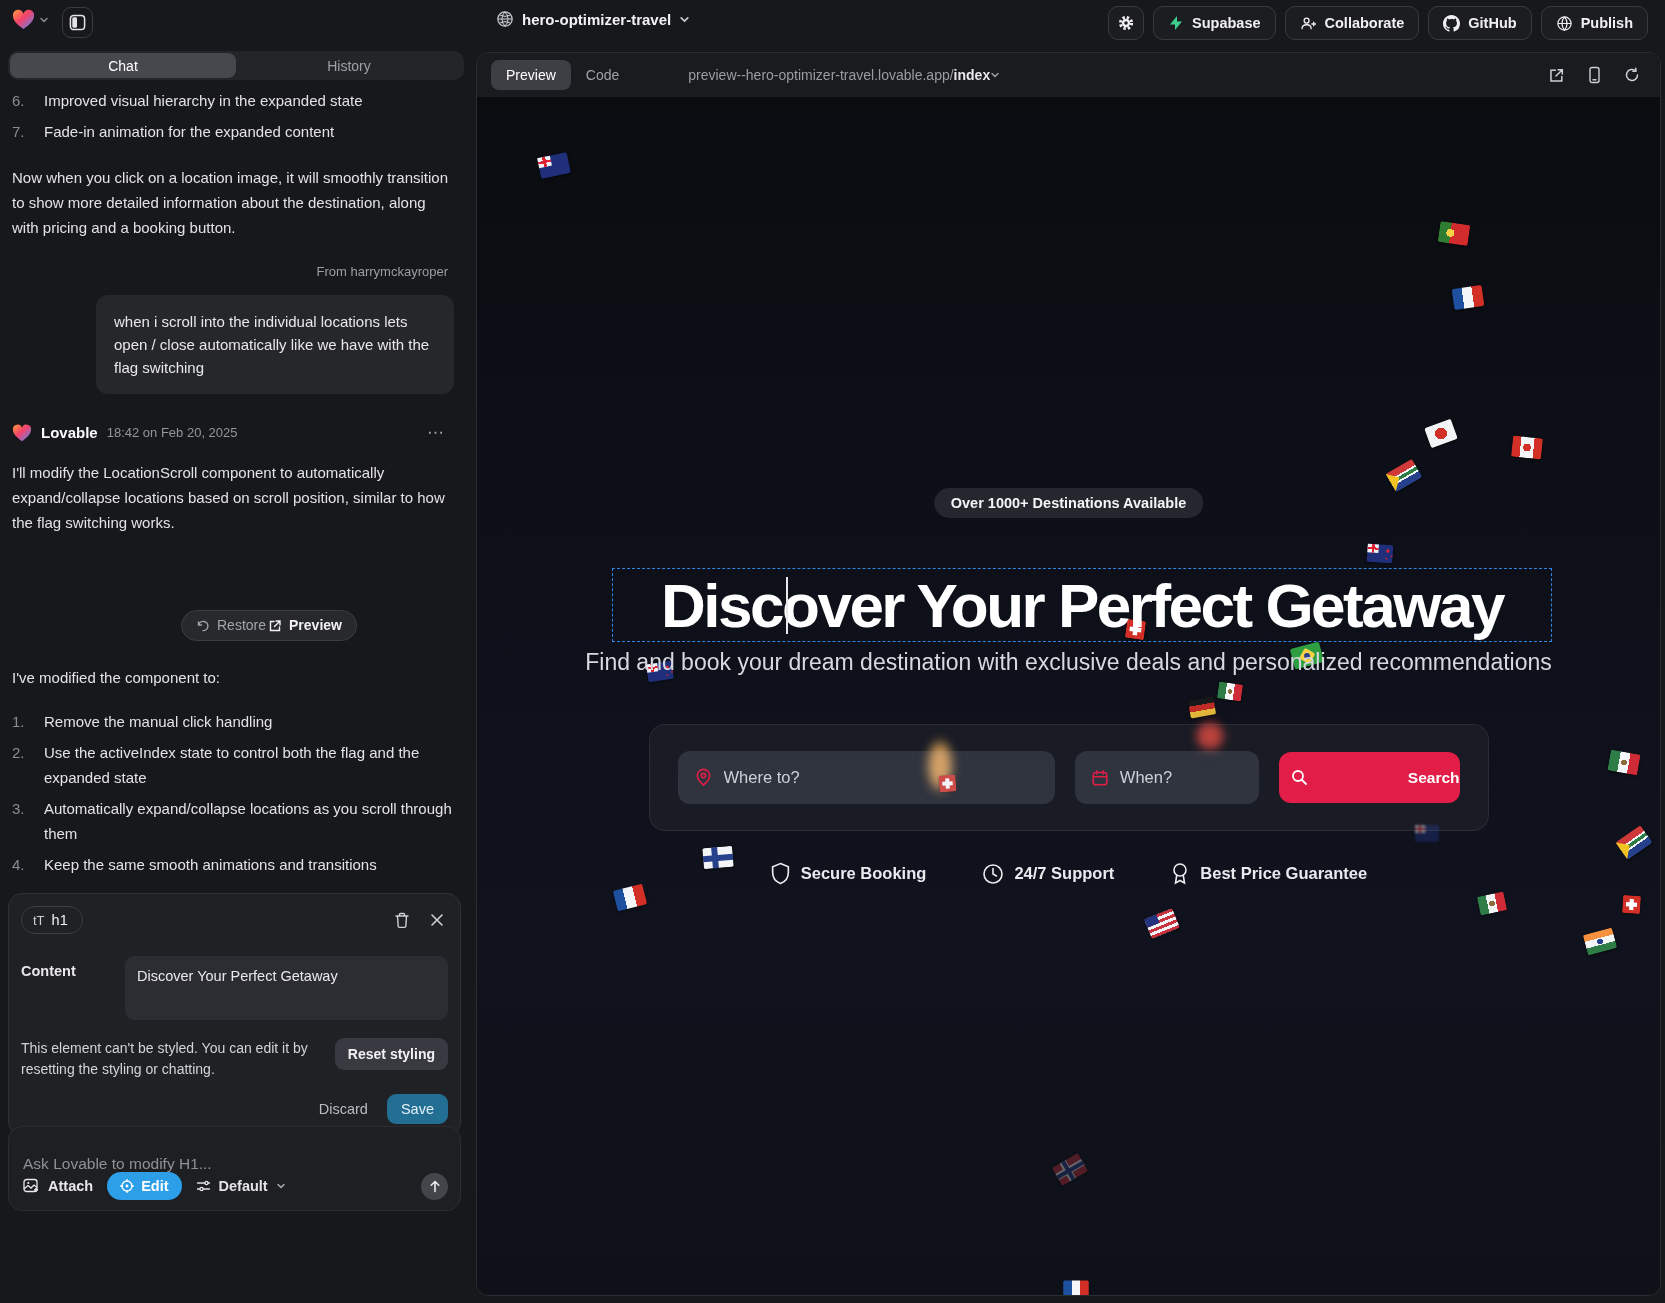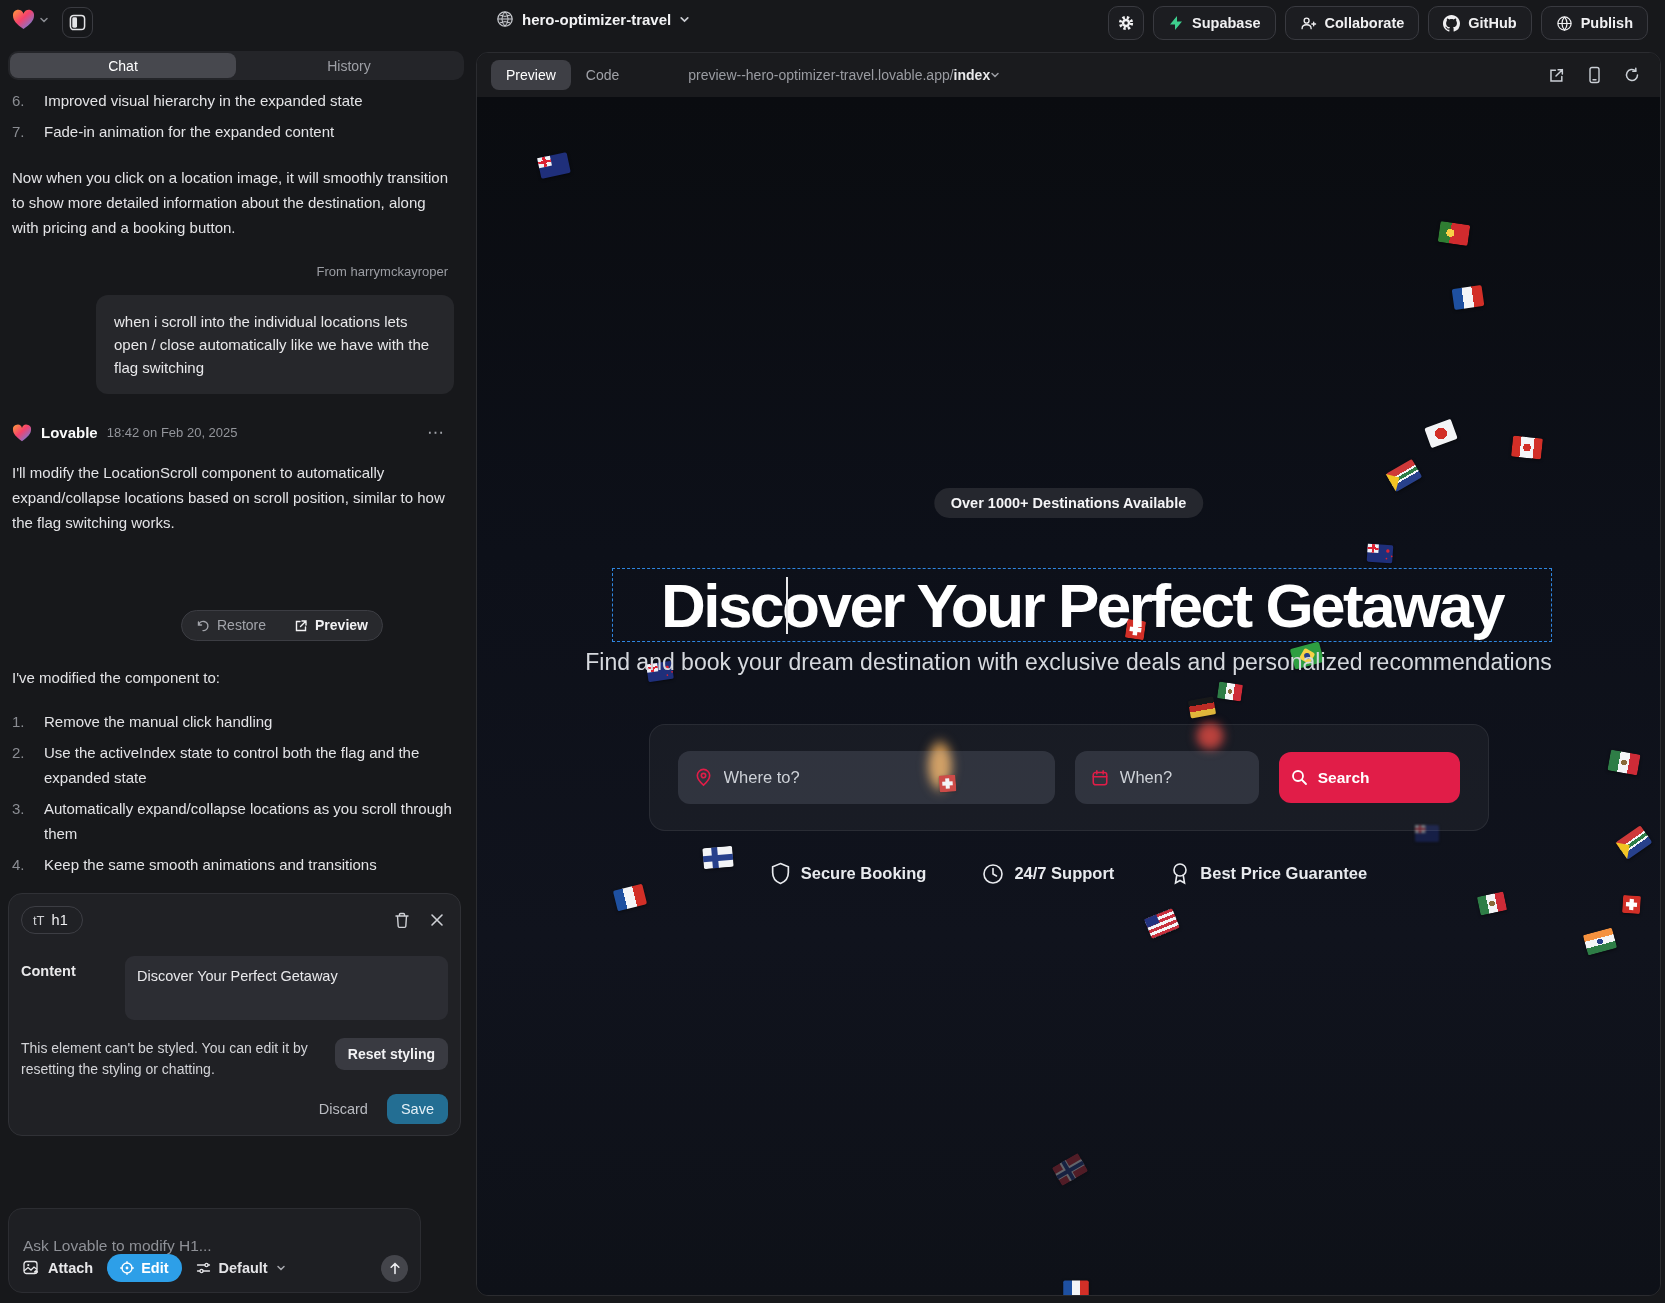--- a/index.html
+++ b/index.html
@@ -32,21 +32,21 @@
   .as-name { font-weight:700; font-size:15px; color:#fafafa; }
   .as-time { font-size:13px; color:#93959b; }
   .as-menu { margin-left:auto; color:#a2a4aa; font-size:17px; letter-spacing:2px; cursor:pointer; padding-right:8px; }
   .para2 { margin-top:15px; }
 
   .edit-wrap { position:relative; margin-top:17px; height:90px; }
   .edit-card { position:absolute; left:4px; top:0; width:330px; height:73px; background:#1f2024; border:1px solid #2f3035; border-radius:12px; padding:12px 14px 0 14px; cursor:pointer; }
   .ec-row1 { display:flex; align-items:center; gap:10px; font-size:14.5px; font-weight:700; color:#f1f1f3; }
   .ec-row1 .chev { margin-left:auto; }
   .ec-sub { margin-left:30px; margin-top:4px; font-size:14px; color:#97999f; }
-  .rp-pill { position:absolute; left:169px; top:58px; height:31px; display:flex; align-items:center; gap:28px; background:#28292d; border:1px solid #3c3d43; border-radius:16px; padding:0 14px; }
+  .rp-pill { position:absolute; left:169px; top:58px; height:31px; display:flex; align-items:center; gap:2px; background:#28292d; border:1px solid #3c3d43; border-radius:16px; padding:0 14px; }
   .rp-item { display:flex; align-items:center; gap:7px; font-size:14px; cursor:pointer; }
   .rp-item.restore { color:#a2a4aa; }
   .rp-item.preview { color:#f2f2f4; font-weight:700; }
 
   .para3 { margin-top:23px; }
   .olist.steps { margin-top:19px; }
 
   
   .editor-panel { position:absolute; left:8px; top:893px; width:453px; height:243px; background:#202125; border:1px solid #303136; border-radius:14px; padding:12px; }
   .hp-top { display:flex; align-items:center; }
@@ -58,21 +58,21 @@
   .hp-label { width:104px; padding-top:7px; font-size:14.5px; font-weight:700; color:#e8e8ea; }
   .hp-textarea { flex:1; height:64px; background:#2c2d33; border:none; border-radius:9px; resize:none; color:#e9e9ec; font-size:14.5px; font-family:"Liberation Sans",sans-serif; padding:10px 12px; line-height:20px; }
   .hp-note-row { display:flex; margin-top:18px; align-items:flex-start; }
   .hp-note { width:300px; font-size:14px; line-height:21px; color:#d3d4d8; }
   .reset-btn { margin-left:auto; background:#393a41; border:none; border-radius:9px; color:#f2f2f4; font-size:14px; font-weight:700; padding:8px 13px; cursor:pointer; }
   .hp-actions { display:flex; justify-content:flex-end; align-items:center; gap:19px; margin-top:14px; }
   .discard-btn { background:none; border:none; color:#b9bbc1; font-size:14.5px; cursor:pointer; }
   .save-btn { background:#236e93; border:none; border-radius:9px; color:#e4f0f7; font-size:14.5px; font-weight:400; padding:7px 14px; cursor:pointer; }
 
   
-  .ask-panel { position:absolute; left:8px; top:1208px; width:413px; height:85px; background:#1e1f23; border:1px solid #2c2d32; border-radius:14px; padding:28px 14px; }
+  .ask-panel { position:absolute; left:8px; top:1126px; width:453px; height:85px; background:#1e1f23; border:1px solid #2c2d32; border-radius:14px; padding:28px 14px; }
   .ask-input { width:100%; background:transparent; border:none; outline:none; color:#e8e8ea; font-size:15.5px; font-family:"Liberation Sans",sans-serif; }
   .ask-input::placeholder { color:#8f9197; }
   .ask-row { position:absolute; left:14px; right:12px; bottom:10px; display:flex; align-items:center; gap:14px; }
   .attach-btn { display:flex; align-items:center; gap:8px; background:none; border:none; color:#e8e8ea; font-size:14.5px; font-weight:700; cursor:pointer; }
   .edit-pill { display:flex; align-items:center; gap:7px; background:#2d9fe8; border:none; border-radius:15px; color:#fff; font-size:14.5px; font-weight:700; padding:6px 13px; cursor:pointer; }
   .default-btn { display:flex; align-items:center; gap:8px; background:none; border:none; color:#e4e4e7; font-size:14.5px; font-weight:700; cursor:pointer; }
   .send-btn { margin-left:auto; width:27px; height:27px; border-radius:50%; background:#44454b; border:none; color:#e9e9ec; display:flex; align-items:center; justify-content:center; cursor:pointer; }
 
   
   .preview-panel { position:absolute; left:476px; top:52px; width:1185px; height:1244px; border:1px solid #2b2c30; border-radius:12px; overflow:hidden; background:#131419; }
@@ -88,21 +88,21 @@
   .h1-select { position:absolute; left:135px; top:471px; width:940px; height:74px; border:1.5px dashed #2f86e0; display:flex; align-items:center; justify-content:center; }
   .site-title { font-size:62px; font-weight:800; letter-spacing:-2.5px; color:#ffffff; white-space:nowrap; }
   .caret { position:absolute; left:173px; top:8px; width:1.5px; height:57px; background:#e8e8ea; }
   .subtitle { position:absolute; left:0; width:100%; top:552px; text-align:center; font-size:23px; color:#d6d9de; }
   .search-card { position:absolute; left:50%; top:627px; transform:translateX(-50%); width:840px; height:107px; background:rgba(255,255,255,0.045); border:1px solid rgba(255,255,255,0.07); border-radius:16px; display:flex; align-items:center; gap:20px; padding:0 28px; }
   .s-input { display:flex; align-items:center; gap:11px; background:rgba(173,181,196,0.16); border-radius:12px; height:53px; padding:0 16px; }
   .s-input input { background:transparent; border:none; outline:none; color:#d7dade; font-size:16.5px; font-family:"Liberation Sans",sans-serif; width:100%; }
   .s-input input::placeholder { color:#cdd1d7; }
   .s-where { width:382px; }
   .s-when { width:186px; }
-  .search-btn { margin-left:auto; width:183px; height:51px; border:none; border-radius:12px; background:#e11d48; color:#ffffff; font-size:15.5px; font-weight:700; display:flex; align-items:center; justify-content:flex-start; gap:10px; cursor:pointer;padding-left:12px; }
+  .search-btn { margin-left:auto; width:183px; height:51px; border:none; border-radius:12px; background:#e11d48; color:#ffffff; font-size:15.5px; font-weight:700; display:flex; align-items:center; justify-content:space-between; gap:10px; cursor:pointer;padding-left:12px; }
   .features { position:absolute; left:0; width:100%; top:765px; display:flex; justify-content:center; gap:56px; }
   .feature { display:flex; align-items:center; gap:10px; font-size:16.5px; font-weight:700; color:#e8eaee; }
 
   
   .flag { position:absolute; width:30px; height:21px; border-radius:2px; box-shadow:0 1px 3px rgba(0,0,0,.5); }
   .flag-fr { background:linear-gradient(90deg,#1e50a0 0 33%,#f4f5f7 33% 66%,#d22f27 66%); }
   .flag-pt { background:radial-gradient(circle at 38% 50%, #f8d147 0 4px, rgba(0,0,0,0) 4px), linear-gradient(90deg,#2f7d32 0 38%,#d12b2e 38%); }
   .flag-jp { width:28px; background:radial-gradient(circle at 50% 50%, #d22f27 0 6px, #f3f4f6 6px); }
   .flag-ca { background:radial-gradient(circle at 50% 50%, #d22f27 0 4px, rgba(0,0,0,0) 4px), linear-gradient(90deg,#d22f27 0 28%,#f4f5f7 28% 72%,#d22f27 72%); }
   .flag-za { background:linear-gradient(180deg,#cf3939 0 33%,#f4f5f7 33% 42%,#2e7d46 42% 58%,#f4f5f7 58% 67%,#27408b 67%); }

